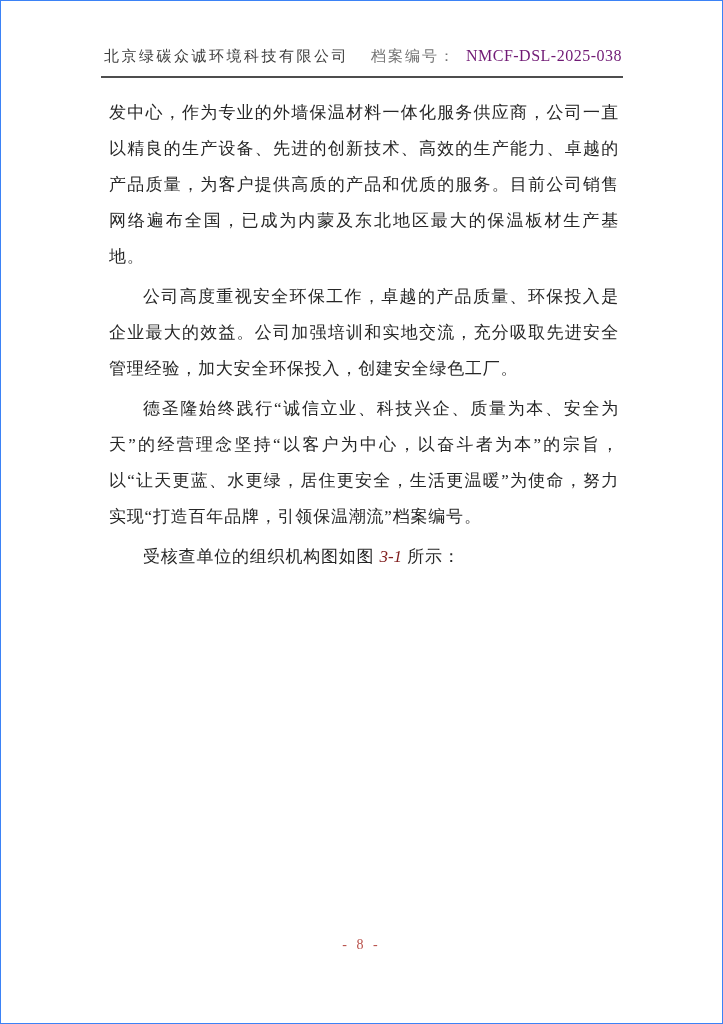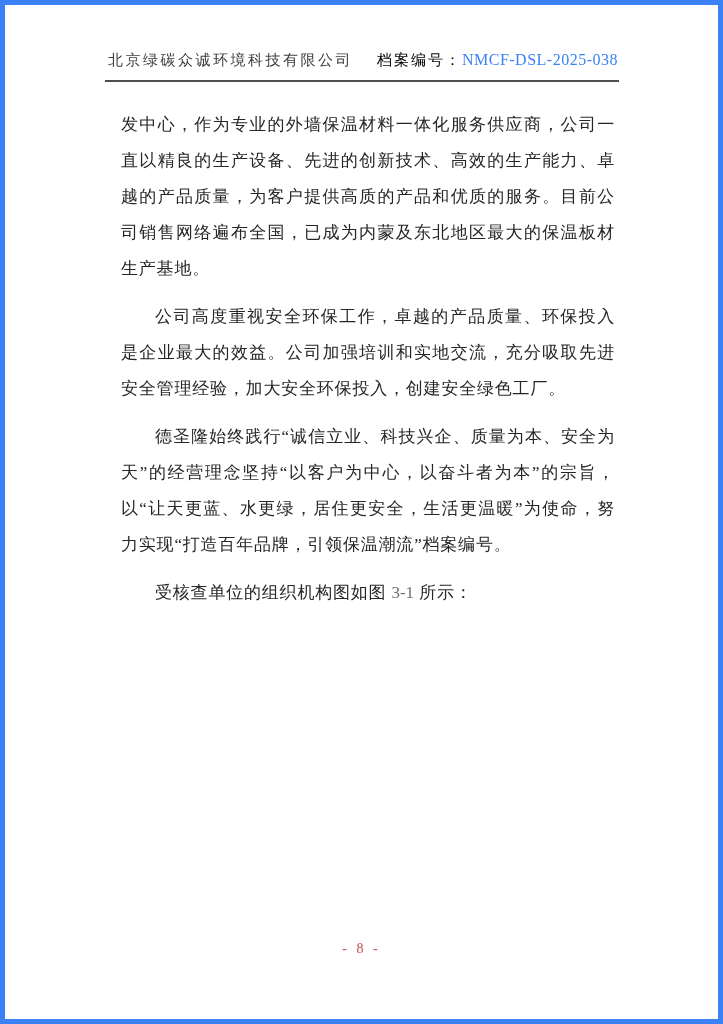--- a/index.html
+++ b/index.html
@@ -8,45 +8,46 @@
     background: #ffffff;
   }
   .page {
     position: relative;
     width: 723px;
     height: 1024px;
     background: #ffffff;
     overflow: hidden;
     font-family: "Liberation Serif", "DejaVu Serif", serif;
     box-sizing: border-box;
-    border: 5px solid #3b82f6;
+    border: 1px solid #3b82f6;
   }
   
   .header {
     position: absolute;
     top: 46px;
     left: 103px;
     right: 100px;
     display: flex;
     justify-content: space-between;
     align-items: baseline;
     font-size: 15px;
   }
   .company-name {
     color: #3d3d3d;
     letter-spacing: 2.5px;
     font-weight: 400;
   }
   .doc-number-group { white-space: nowrap; }
   .doc-number-label {
-    color: #000000;
+    color: #737373;
     letter-spacing: 2px;
+    margin-right: 10px;
   }
   .doc-number-value {
-    color: #3b82f6;
+    color: #701a75;
     letter-spacing: 0.5px;
     font-size: 16px;
   }
   .header-rule {
     position: absolute;
     top: 75px;
     left: 100px;
     right: 99px;
     height: 0;
     border-top: 2px solid #4e4e4e;
@@ -58,28 +59,29 @@
     left: 104px;
     width: 518px;
     font-size: 17px;
     line-height: 36px;
     color: #262626;
     letter-spacing: 0.8px;
     text-align: justify;
     text-justify: inter-character;
   }
   .body-text p {
-    margin: 12px;
+    margin: 4px;
     padding: 0;
     text-indent: 2em;
   }
   .body-text p.no-indent { text-indent: 0; }
   .fig-ref {
-    color: #737373;
+    color: #7f1d1d;
     letter-spacing: 0;
+    font-style: italic;
   }
   
   .footer {
     position: absolute;
     top: 936px;
     left: 0;
     width: 100%;
     text-align: center;
     font-size: 14px;
     color: #b8514b;

